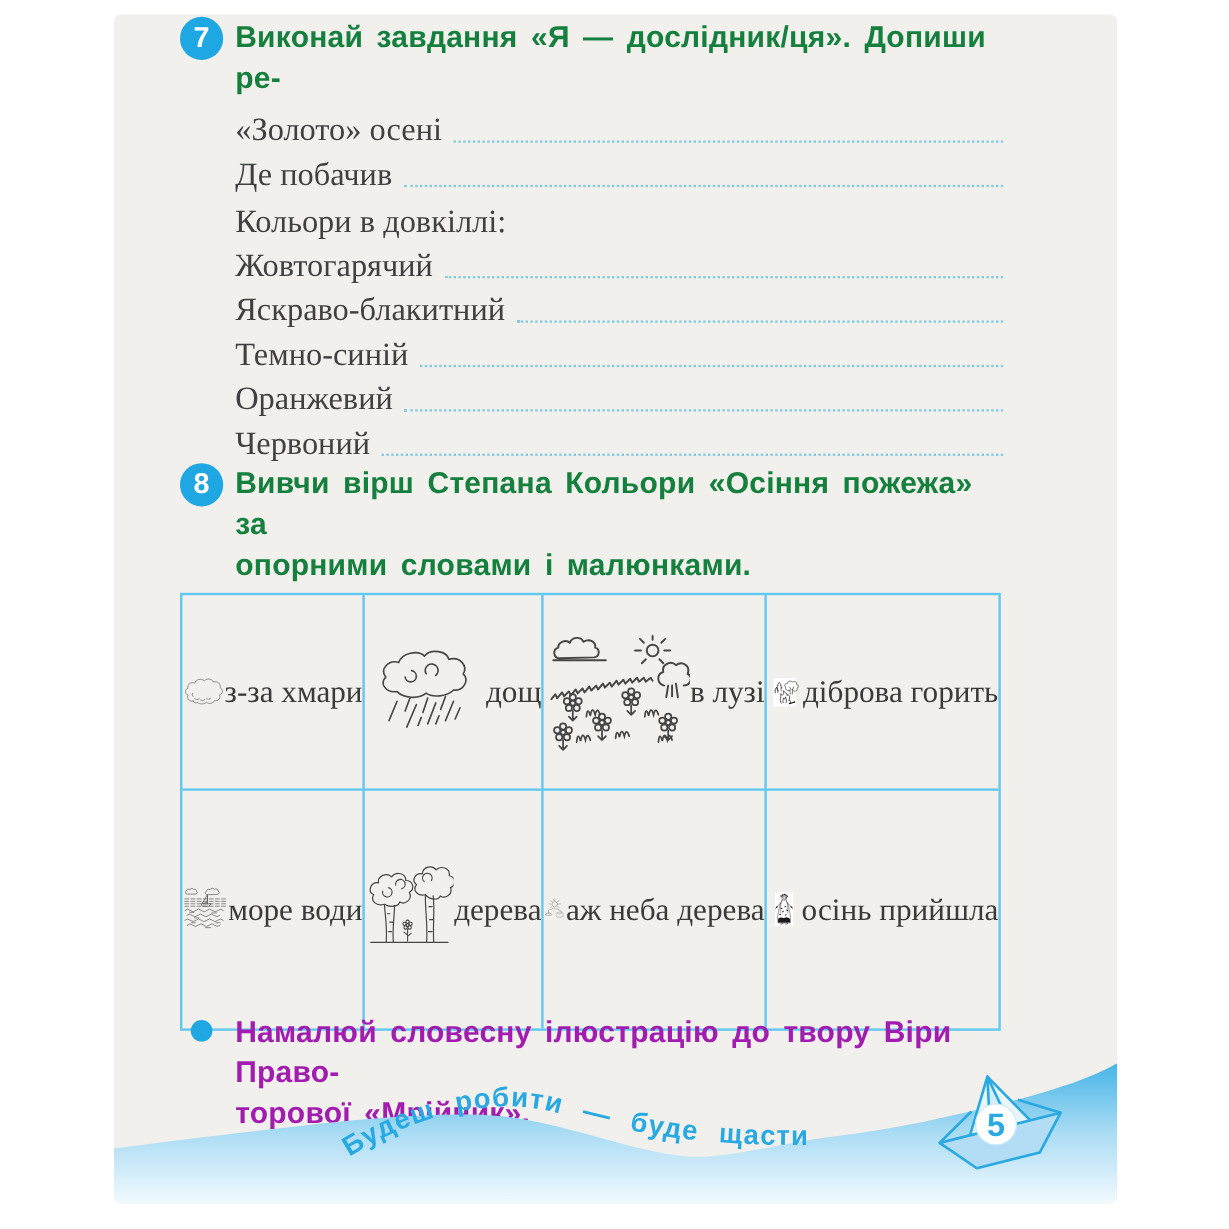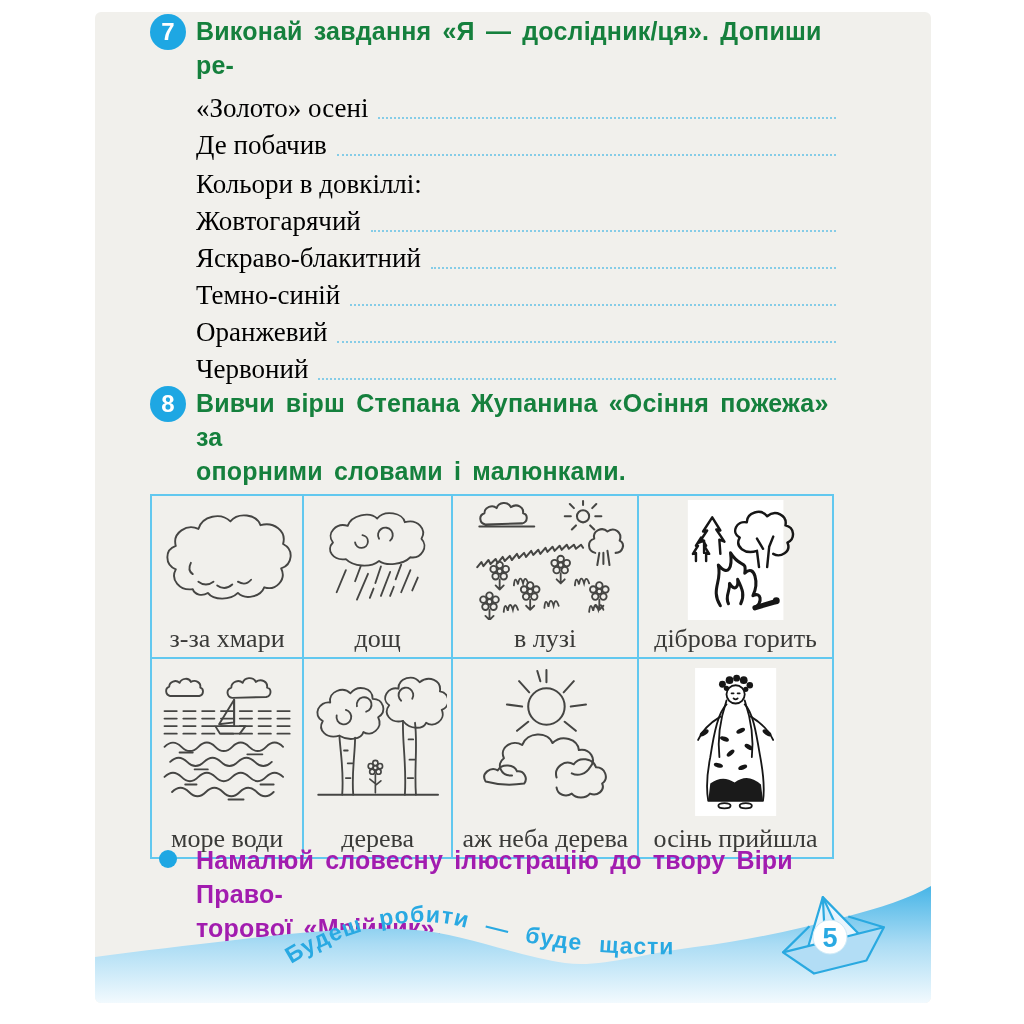--- a/index.html
+++ b/index.html
@@ -11,26 +11,26 @@
   .sec-task7{top:2px}
   .sec-task8{top:374px}
   .sec-bullet{top:831px}
   .task-head{display:flex;align-items:flex-start}
   .badge{flex:0 0 36px;height:36px;border-radius:50%;background:#1ea7e3;color:#fff;
          font:700 24px/36px "Liberation Sans",sans-serif;text-align:center;margin-right:10px}
   .instr{margin:0;font:700 25px/34px "Liberation Sans",sans-serif;color:#15803d;
          letter-spacing:.2px;word-spacing:4px}
   .instr span{display:block}
   .fill{margin:8px 0 0 46px}
-  .frow{display:flex;height:37px;font:400 27px/37px "Liberation Serif",serif;color:#000000}
+  .frow{display:flex;height:37px;font:400 27px/37px "Liberation Serif",serif;color:#404040}
   .frow .dots{flex:1 1 auto;align-self:flex-end;height:0;margin:0 0 8px 10px;
               border-bottom:2px dotted #85cce7}
   .ill-table{margin-top:6px;width:680px;border:2px solid #62c8ef;display:grid;
              grid-template-columns:22.08% 21.93% 27.34% 28.65%;background:#f1f0ec}
-  .cell{border-left:2px solid #62c8ef;display:flex;flex-direction:column;align-items:center;
+  .cell{border-left:2px solid #62c8ef;display:flex;flex-direction:row;align-items:center;
         justify-content:flex-end;overflow:hidden}
   .cell:nth-child(4n+1){border-left:none}
   .cell:nth-child(-n+4){border-bottom:2px solid #62c8ef;height:161px}
   .cell:nth-child(n+5){height:198px}
   .cell svg.art{display:block;width:94%}
   .cell svg.r1{height:120px}
   .cell svg.r2{height:152px}
   .cap{font:400 26px/37px "Liberation Serif",serif;color:#3a3a38;white-space:nowrap}
   .bullet{display:flex}
   .bullet .dot{flex:0 0 18px;height:18px;border-radius:50%;background:#1ea7e3;
@@ -88,21 +88,21 @@
         <span>Червоний</span>
         <span class="dots"></span>
       </div>
     </div>
   </section>
 
   <section class="sec sec-task8">
     <div class="task-head">
       <div class="badge">8</div>
       <p class="instr">
-        <span>Вивчи вірш Степана Жупанина «Осіння пожежа» за</span>
+        <span>Вивчи вірш Степана Кольори «Осіння пожежа» за</span>
         <span>опорними словами і малюнками.</span>
       </p>
     </div>
 
     <div class="ill-table">
 
       <div class="cell">
         <svg class="art r1" viewBox="0 0 150 118">
           <path class="sk" d="M38,90 C24,92 14,80 20,69 C8,64 8,48 20,44 C16,30 32,20 44,26 C48,12 68,8 78,18 C86,8 106,10 110,22 C124,18 138,28 134,42 C146,48 144,64 132,68 C138,80 126,92 114,88 C110,98 94,102 86,94 C78,102 60,102 54,94 C48,98 40,96 38,90 Z"></path>
           <path class="sk" d="M44,82 q8,6 16,0 M64,86 q8,6 16,-1 M86,82 q8,5 14,-2 M36,62 q-4,8 2,12"></path>

